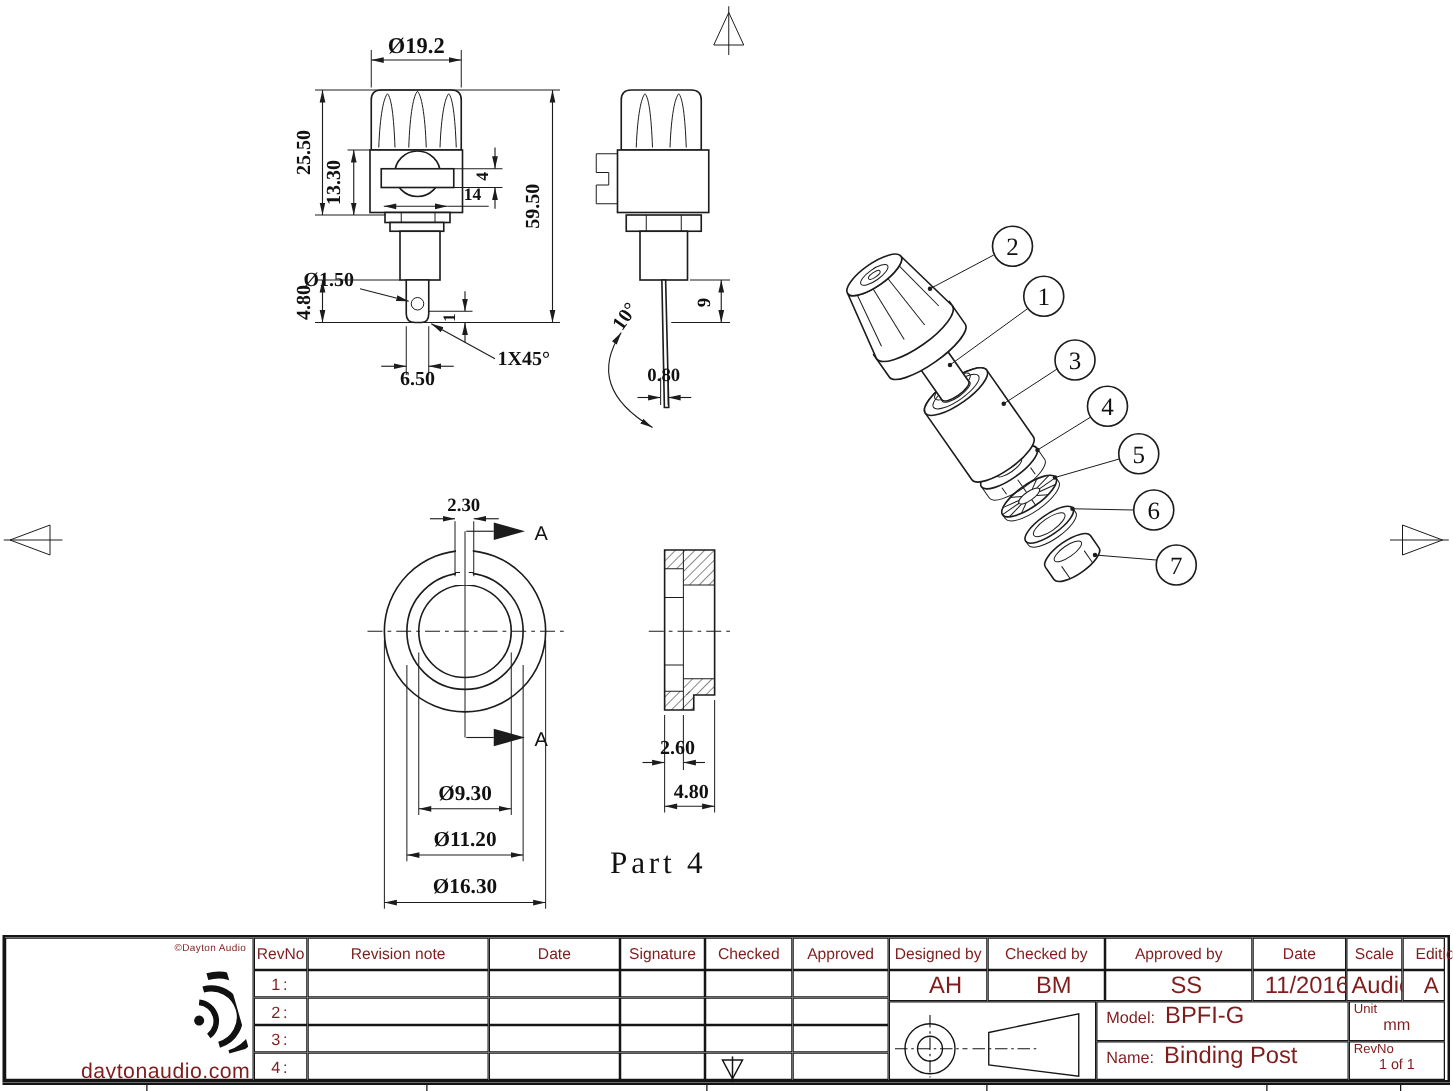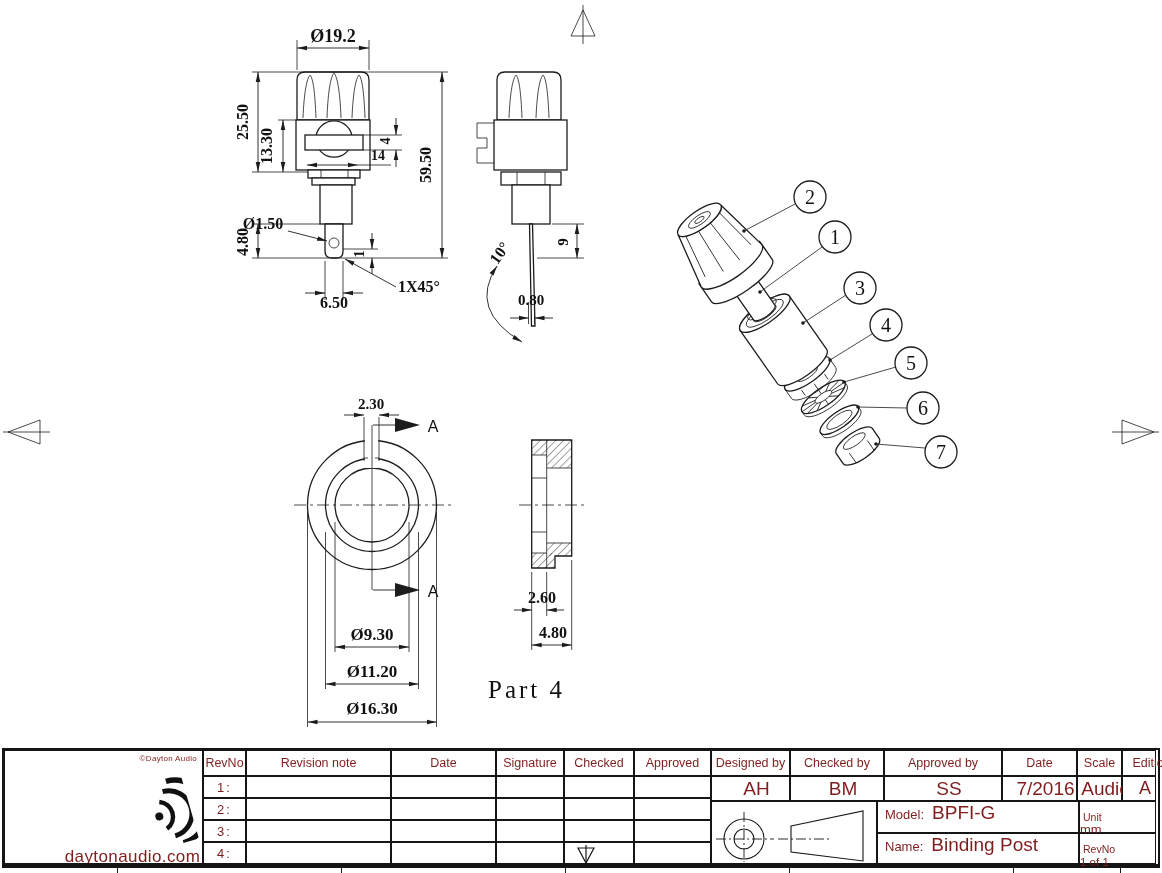--- a/index.html
+++ b/index.html
@@ -18,22 +18,22 @@
   
   .tb{position:absolute;left:2px;top:748px;width:1158px;height:118px;
       border:2px solid #151515;box-sizing:border-box;background:#fff;}
   .cell{position:absolute;border:1px solid #151515;box-sizing:border-box;background:#fff;}
   .hdr{display:flex;align-items:center;justify-content:center;font-size:12.5px;}
   .val{display:flex;align-items:center;justify-content:center;font-size:19px;padding-left:12px;}
   .rev{display:flex;align-items:center;justify-content:center;font-size:13px;letter-spacing:2px;}
   .kv{display:flex;align-items:baseline;padding-left:7px;gap:8px;}
   .kv .k{font-size:13px;}
   .kv .v{font-size:19px;}
-  .cornerlbl{font-size:10.5px;padding:10px 0 0 3px;line-height:11px;}
-  .cornerval{font-size:13px;line-height:14px;}
+  .cornerlbl{font-size:10.5px;padding:0 0 0 3px;line-height:11px;}
+  .cornerval{text-align:center;font-size:13px;line-height:14px;}
   .logo-cell{overflow:hidden;}
   .copyright{position:absolute;top:3px;right:5px;font-size:8px;letter-spacing:.3px;}
   .brand{position:absolute;left:8px;top:50px;font-size:23px;font-weight:bold;letter-spacing:-.5px;}
   .swoosh{position:absolute;left:147px;top:24px;transform:rotate(-16deg);}
   .website{position:absolute;left:0;top:96px;width:100%;text-align:center;font-size:17px;letter-spacing:.4px;padding-left:29px;}
   .rough{position:absolute;left:10px;top:2px;}
   .strip{position:absolute;left:2px;top:866px;width:1158px;height:7px;border-top:2px solid #151515;box-sizing:border-box;background:#fff;}
   .tick{position:absolute;top:0;width:1px;height:7px;background:#151515;}
 </style>
 </head>
@@ -368,21 +368,21 @@
 
   <div class="cell hdr" style="left:707px;top:0;width:79px;height:26px;">Designed by</div>
   <div class="cell hdr" style="left:786px;top:0;width:94px;height:26px;">Checked by</div>
   <div class="cell hdr" style="left:880px;top:0;width:118px;height:26px;">Approved by</div>
   <div class="cell hdr" style="left:998px;top:0;width:75px;height:26px;">Date</div>
   <div class="cell hdr" style="left:1073px;top:0;width:45px;height:26px;">Scale</div>
   <div class="cell hdr" style="left:1118px;top:0;width:34px;height:26px;padding-left:25px;">Edition</div>
   <div class="cell val" style="left:707px;top:26px;width:79px;height:25px;">AH</div>
   <div class="cell val" style="left:786px;top:26px;width:94px;height:25px;">BM</div>
   <div class="cell val" style="left:880px;top:26px;width:118px;height:25px;">SS</div>
-  <div class="cell val" style="left:998px;top:26px;width:75px;height:25px;">7/2016</div>
+  <div class="cell val" style="left:998px;top:26px;width:75px;height:25px;">11/2016</div>
   <div class="cell val" style="left:1073px;top:26px;width:45px;height:25px;">Audio</div>
   <div class="cell val" style="left:1118px;top:26px;width:34px;height:25px;font-size:18px;">A</div>
 
   <div class="cell" style="left:707px;top:51px;width:166px;height:63px;">
     <svg width="164" height="61" viewBox="0 0 164 61">
       <line x1="4" y1="37" x2="62" y2="37" stroke="#151515" stroke-width="0.9" stroke-dasharray="10 3 2 3"></line>
       <line x1="32" y1="10" x2="32" y2="60" stroke="#151515" stroke-width="0.9" stroke-dasharray="10 3 2 3"></line>
       <circle cx="32" cy="37" r="20" fill="none" stroke="#151515" stroke-width="1.1"></circle>
       <circle cx="32" cy="37" r="10" fill="none" stroke="#151515" stroke-width="1.1"></circle>
       <path d="M79,24 L151,9 L151,59 L79,50 Z" fill="none" stroke="#151515" stroke-width="1.1"></path>

